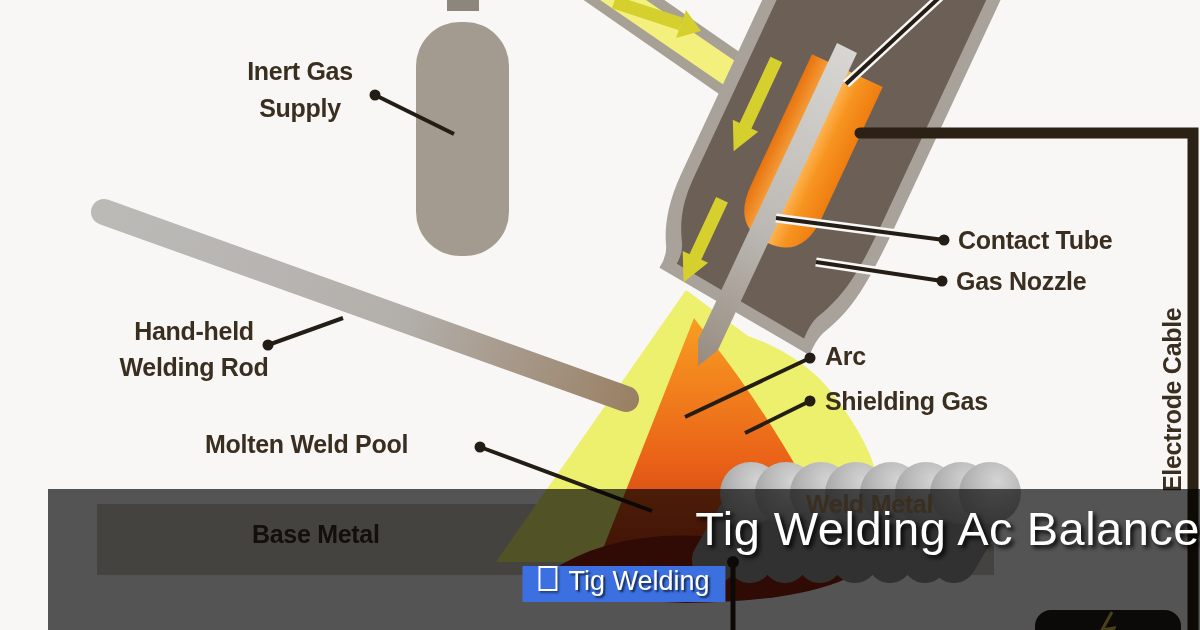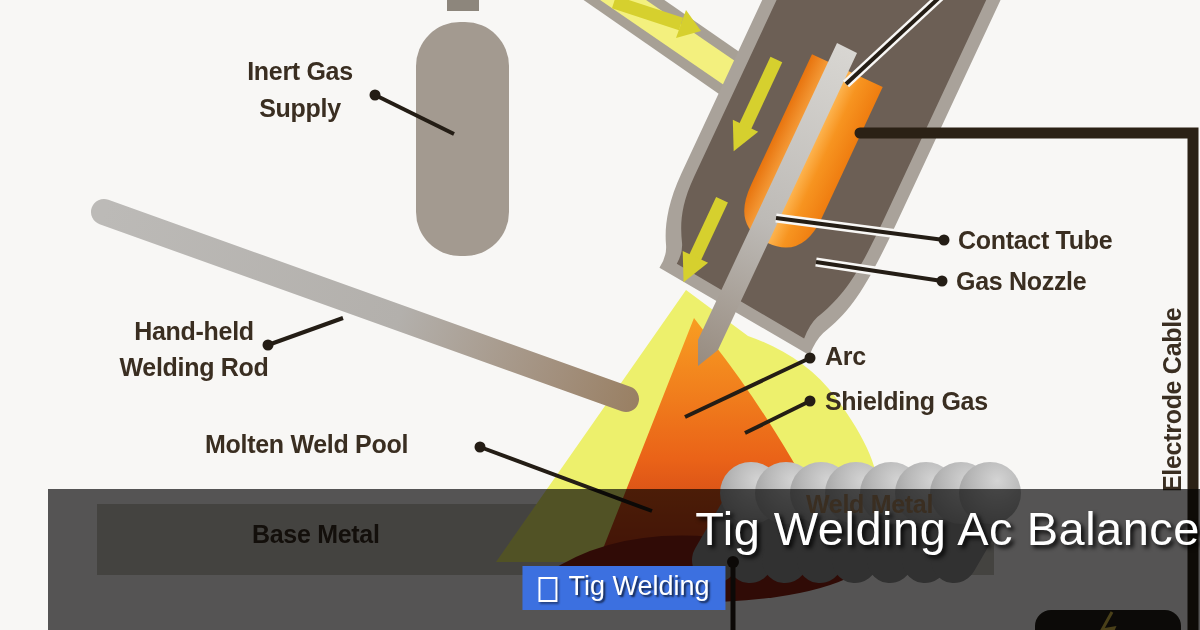--- a/index.html
+++ b/index.html
@@ -20,24 +20,24 @@
   .card-title{
     position:absolute;left:0;right:0;top:501px;
     text-align:right;
     font-size:47px;font-weight:400;color:#ffffff;
     text-shadow:3px 3px 4px rgba(0,0,0,0.9);
     letter-spacing:0.5px;
     white-space:nowrap;
   }
   .badge{
     position:absolute;top:566px;left:50%;transform:translateX(-50%);
-    height:44px;box-sizing:border-box;
+    height:36px;box-sizing:border-box;
     background:#3c70e0;
-    display:flex;align-items:flex-end;gap:11px;
-    padding:8px 16px;
+    display:flex;align-items:flex-start;gap:11px;
+    padding:0 16px;
     color:#fff;font-size:27px;
     text-shadow:2px 2px 2px rgba(0,0,0,0.65);
     cursor:pointer;
   }
   .badge .tofu{
     display:inline-block;width:15px;height:21px;
     border:2px solid #ffffff;
     box-shadow:2px 2px 2px rgba(0,0,0,0.4);
   }
 </style>

